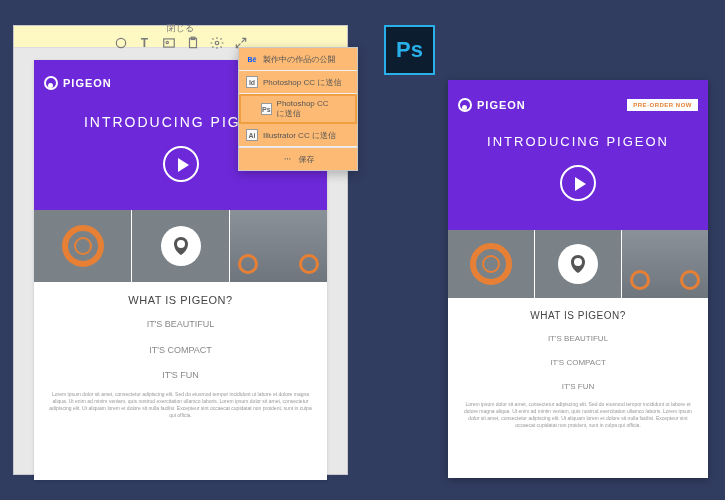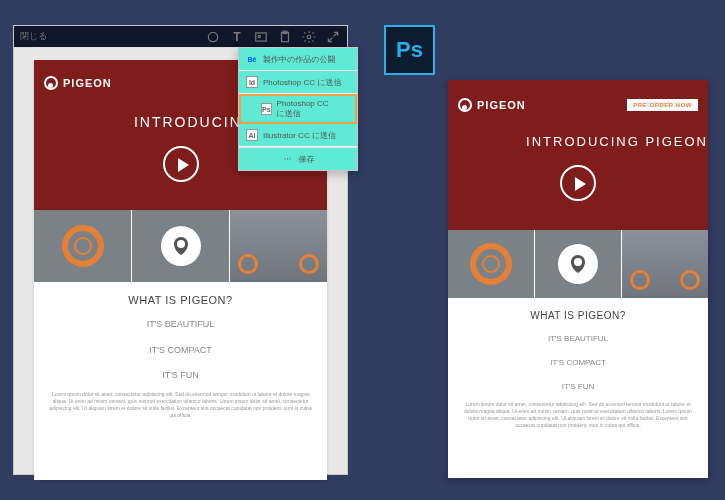--- a/index.html
+++ b/index.html
@@ -16,48 +16,49 @@
     background: #fff;
   }
   .left-panel {
     left: 13px; top: 25px;
     width: 335px; height: 450px;
     background: #e8e8e8;
     border: 1px solid #c9c9c9;
   }
   .titlebar {
     height: 22px;
-    background: #0f172a;
+    background: #fef9c3;
     display: flex;
     align-items: center;
-    justify-content: space-between;
+    justify-content: center;
     padding: 0 6px;
     border-bottom: 1px solid #ddd;
     font-size: 9px;
     color: #777;
+    flex-direction: column;
   }
   .titlebar .tools { display: flex; gap: 8px; align-items: center; }
   .tool-icon { width: 16px; height: 16px; display:flex; align-items:center; justify-content:center; color:#7a7a7a; }
   .artboard {
     margin: 12px 20px 0 20px;
     background: #fff;
     height: 420px;
     box-shadow: 0 1px 3px rgba(0,0,0,0.15);
   }
   .right-preview {
     position:absolute;
     left: 448px; top: 80px;
     width: 260px; height: 398px;
     background:#fff;
     box-shadow: 0 2px 8px rgba(0,0,0,0.3);
   }
   .hero {
-    background: #7f1d1d;
+    background: #6d28d9;
     color: #fff;
-    text-align: right;
+    text-align: center;
     position: relative;
   }
   .left-panel .hero { height: 150px; padding-top: 10px;}
   .right-preview .hero { height: 150px; padding-top: 12px;}
   .logo-row { display:flex; align-items:center; gap:5px; padding:6px 10px; }
   .logo-row.right { justify-content: space-between; }
   .logo-mark {
     width:14px; height:14px; border:2px solid #fff; border-radius:50%;
     position:relative;
   }
@@ -95,21 +96,21 @@
   .tagline { font-size:9px; color:#888; margin-top:12px; line-height:1.5;}
   .lorem { font-size:5px; color:#999; margin-top:8px; line-height:1.4; }
   .right-preview .info h3{font-size:10px;}
   .right-preview .tagline{font-size:8px;}
 
   
   .dropdown {
     position:absolute;
     left: 238px; top: 47px;
     width: 120px;
-    background:#5eead4;
+    background:#fdba74;
     border:1px solid #c8c8c8;
     box-shadow: 0 3px 10px rgba(0,0,0,0.25);
     font-size:8px;
     z-index:10;
   }
   .dd-item {
     display:flex; align-items:center; gap:5px;
     padding:5px 7px;
     color:#555;
     border-bottom:1px solid #f0f0f0;

